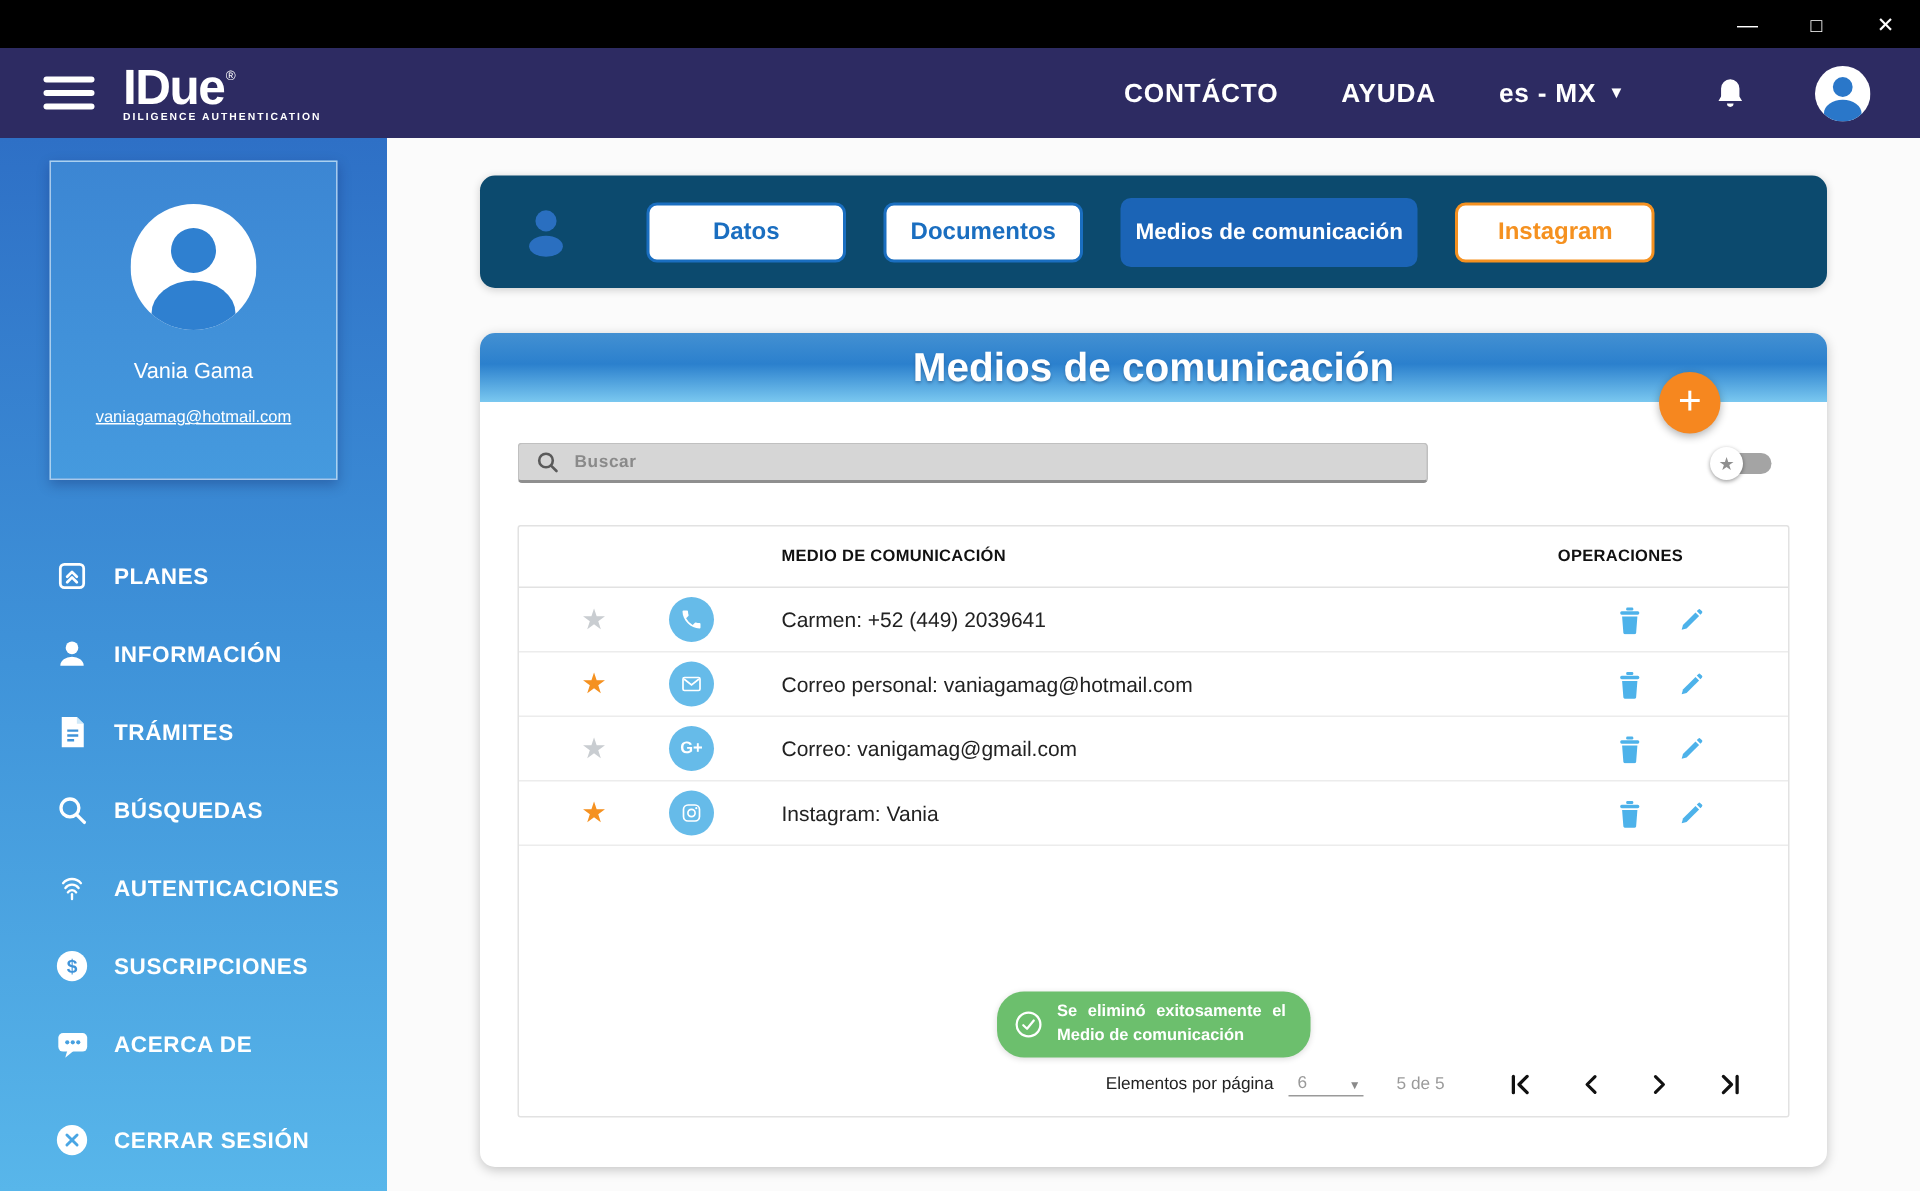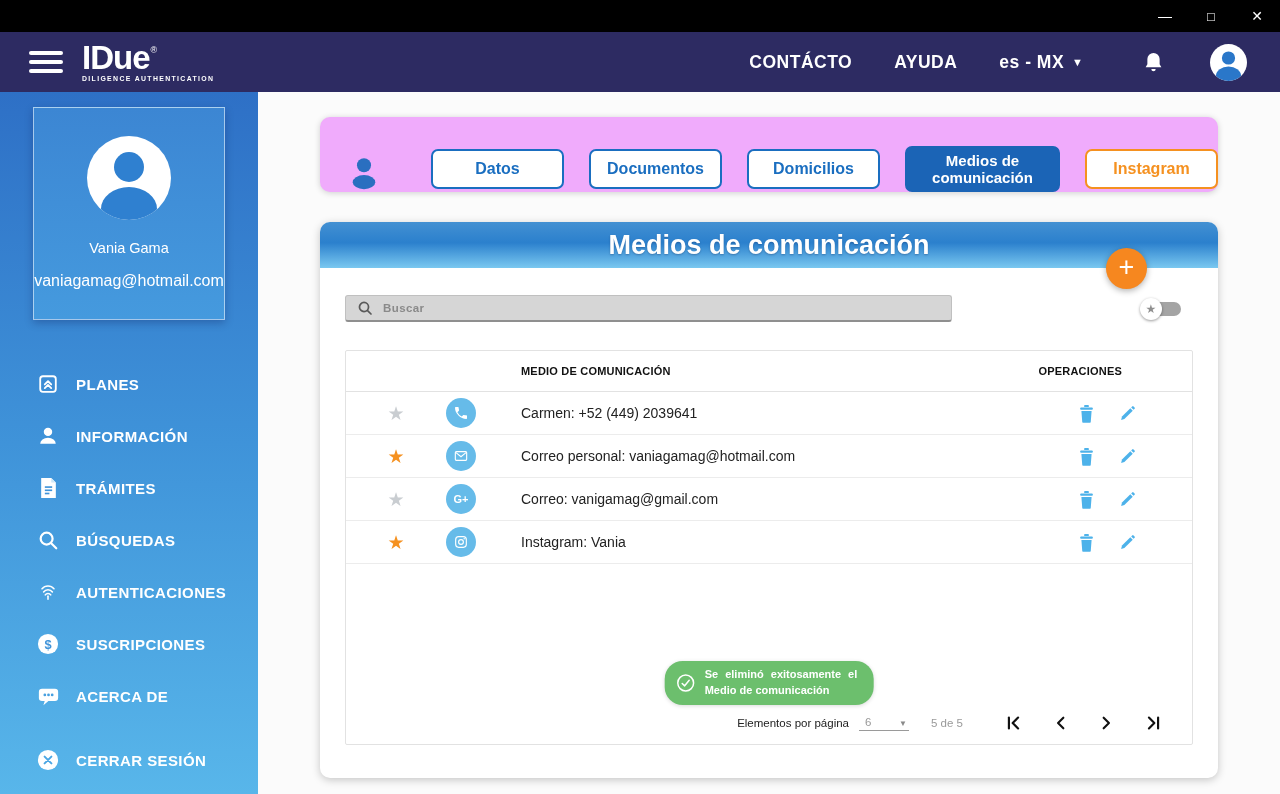--- a/index.html
+++ b/index.html
@@ -29,34 +29,34 @@
   
   .layout { display:flex; height:702px; }
 
   
   .sidebar { width:258px; flex:0 0 258px; background:linear-gradient(180deg,#2e70c6 0%, #3f93d9 50%, #58b6ea 100%); }
   .user-card { width:192px; height:213px; margin:15px auto 0; background:linear-gradient(180deg,#3c86d3 0%, #459ade 100%);
                border:1px solid rgba(255,255,255,0.55); box-shadow:0 3px 8px rgba(0,0,60,0.25);
                display:flex; flex-direction:column; align-items:center; }
   .user-avatar { width:84px; height:84px; margin-top:28px; }
   .user-name { color:#fff; font-size:14.5px; margin-top:20px; }
-  .user-email { color:#fff; font-size:16px; margin-top:16px; }
+  .user-email { color:#fff; font-size:11px; margin-top:16px;text-decoration:underline; }
 
   .menu { margin-top:38px; }
   .menu-item { height:52px; display:flex; align-items:center; padding-left:35px; cursor:pointer; }
   .menu-icon { width:26px; display:flex; justify-content:center; }
   .menu-label { color:#fff; font-weight:bold; font-size:15px; letter-spacing:0.4px; margin-left:15px; }
   .menu-item.logout { margin-top:12px; }
 
   
   .main { flex:1; background:#fbfbfb; }
 
   
-  .tab-card { width:898px; height:75px; margin:25px 0 0 62px; background:#f0abfc; border-radius:10px;
-              box-shadow:0 1px 6px rgba(0,0,0,0.18); display:flex; align-items:flex-end; }
+  .tab-card { width:898px; height:75px; margin:25px 0 0 62px; background:#0c4a6e; border-radius:10px;
+              box-shadow:0 1px 6px rgba(0,0,0,0.18); display:flex; align-items:center; }
   .tab-person { margin-left:27px; display:flex; }
   .tab-group { display:flex; align-items:center; margin-left:50px; gap:25px; }
   .tab-btn { min-width:133px; height:40px; background:#fff; border:2px solid #1a6ec0; border-radius:7px;
              color:#1a6ec0; font-weight:bold; font-size:16px; display:flex; align-items:center; justify-content:center;
              cursor:pointer; font-family:inherit; }
   .tab-btn.active { background:#1b64b6; border-color:#1b64b6; color:#fff; height:46px; font-size:15px;
                     line-height:1.15; text-align:center; padding:0 8px; }
   .tab-btn.folders { border-color:#f59120; color:#f59120; }
 
   
@@ -281,21 +281,20 @@
     <div class="tab-card">
       <span class="tab-person">
         <svg width="34" height="38" viewBox="0 0 24 27">
             <circle cx="12" cy="8" r="5" fill="#2a6fc0"></circle>
             <ellipse cx="12" cy="20" rx="8" ry="5" fill="#2a6fc0"></ellipse>
           </svg>
       </span>
       <div class="tab-group">
         <button class="tab-btn">Datos</button>
         <button class="tab-btn">Documentos</button>
-        <button class="tab-btn">Domicilios</button>
         <button class="tab-btn active">Medios de comunicación</button>
         <button class="tab-btn folders">Instagram</button>
       </div>
     </div>
 
     <div class="panel">
       <div class="panel-header">
         <span class="panel-title">Medios de comunicación</span>
       </div>
       <button class="fab">+</button>

